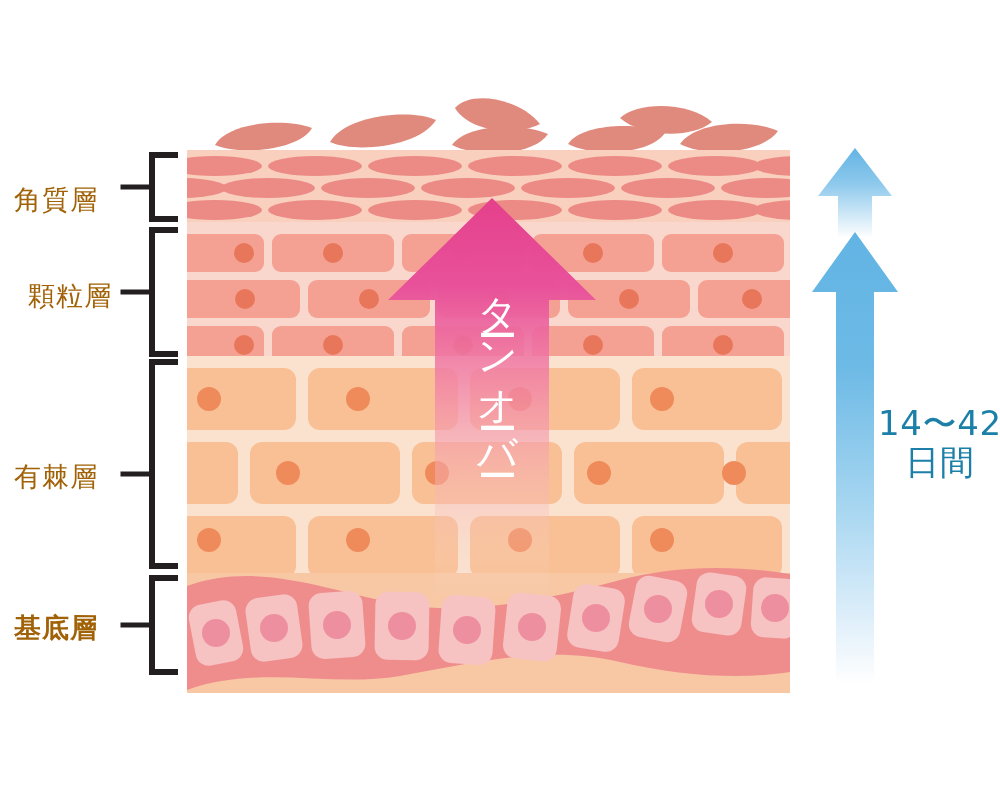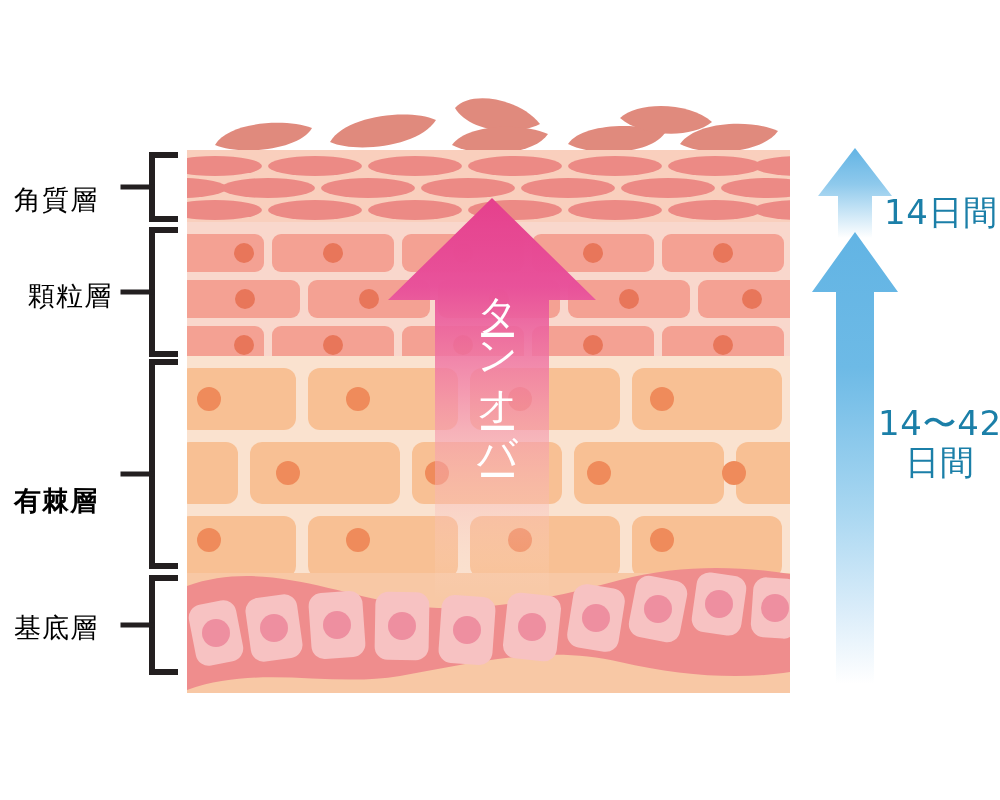--- a/index.html
+++ b/index.html
@@ -10,29 +10,29 @@
     overflow:hidden;
     position:relative;
   }
   #stage{position:absolute;left:0;top:0;width:1000px;height:800px;}
   svg.layer{position:absolute;left:0;top:0;width:1000px;height:800px;overflow:visible;}
 
   
   .lbl{
     position:absolute;
     font-size:27px;
-    color:#000000;
+    color:#a16207;
     letter-spacing:0.04em;
     white-space:nowrap;
     font-family:"DejaVu Sans","Liberation Sans",sans-serif;
   }
   .lbl-kakushitsu{left:14px;top:182px;}
   .lbl-karyu{left:28px;top:278px;}
-  .lbl-yukyoku{left:14px;top:483px;font-weight:bold;}
-  .lbl-kitei{left:14px;top:610px;}
+  .lbl-yukyoku{left:14px;top:459px;}
+  .lbl-kitei{left:14px;top:610px;font-weight:bold;}
 
   
   .dur{
     position:absolute;
     color:#1b7fa8;
     font-size:34px;
     letter-spacing:0.02em;
     white-space:nowrap;
     font-family:"DejaVu Sans","Liberation Sans",sans-serif;
   }
@@ -271,20 +271,19 @@
     <path d="M855,232 L898,292 L874,292 L874,684 L836,684 L836,292 L812,292 Z" fill="url(#gradBlueLong)"></path>
   </svg>
 
   <div class="lbl lbl-kakushitsu">角質層</div>
   <div class="lbl lbl-karyu">顆粒層</div>
   <div class="lbl lbl-yukyoku">有棘層</div>
   <div class="lbl lbl-kitei">基底層</div>
 
   <div id="turnover-text">ターンオーバー</div>
 
-  <div class="dur dur-short">14日間</div>
 
   <div class="dur dur-long">
     <span>14〜42</span>
     <span class="l2">日間</span>
   </div>
 
 </div>
 
 </body></html>

